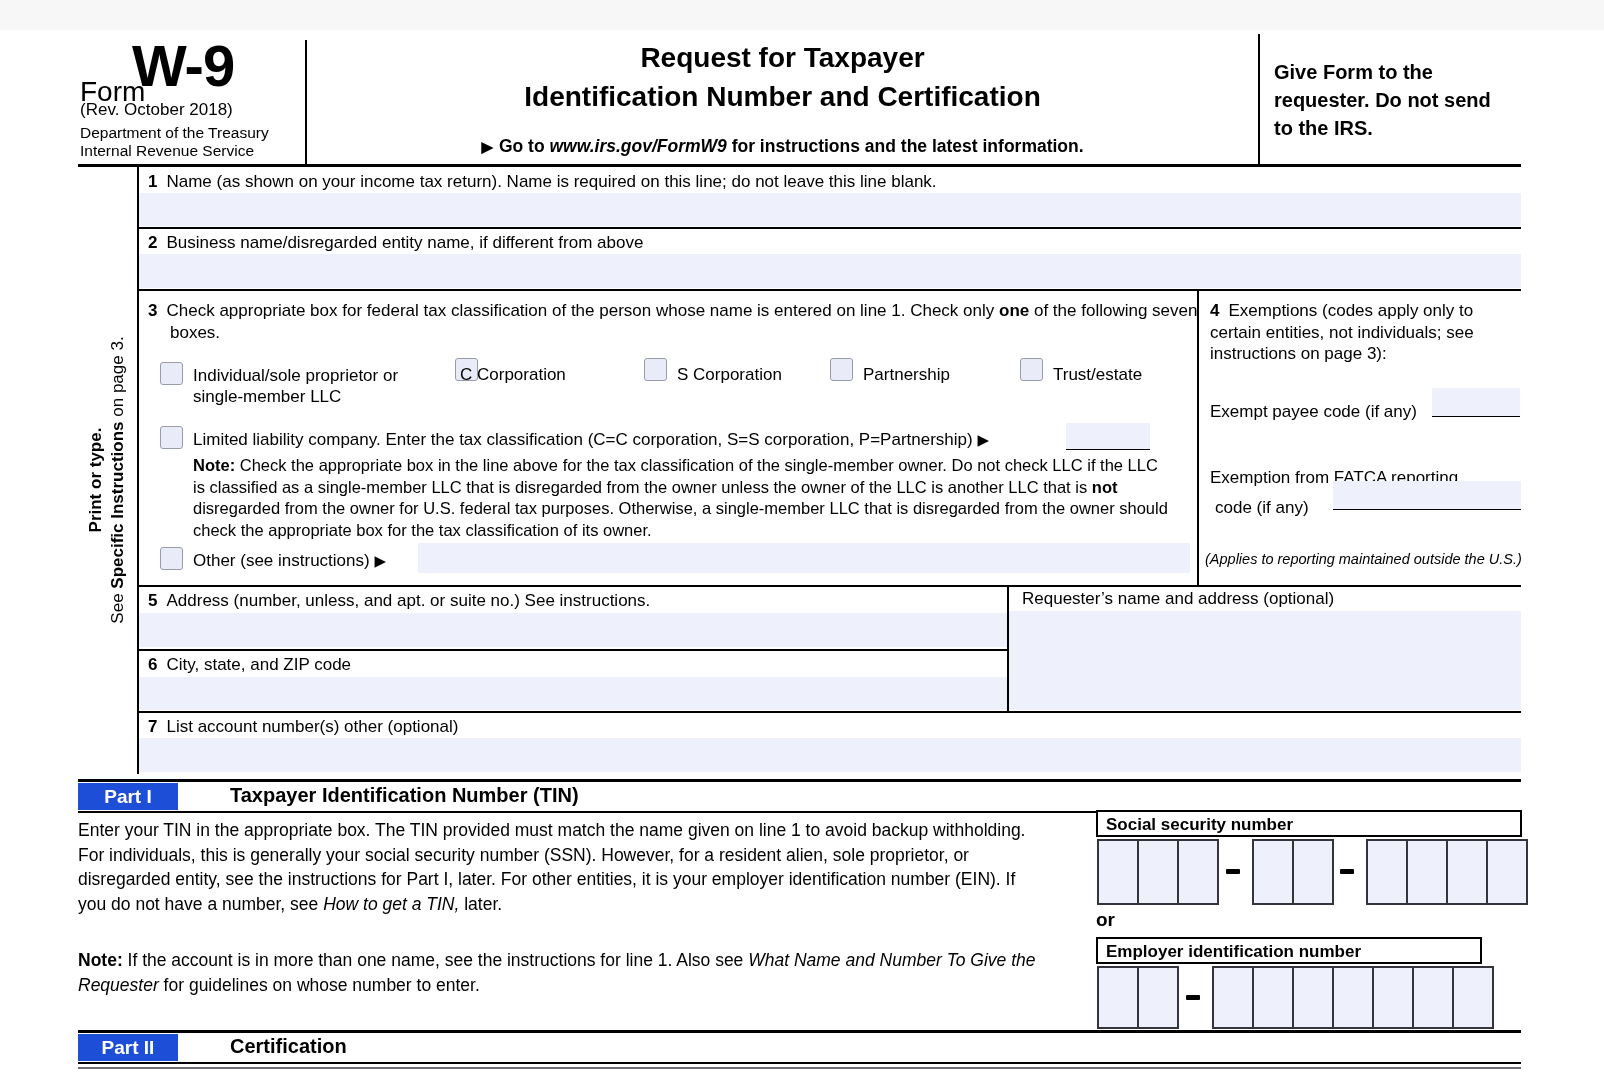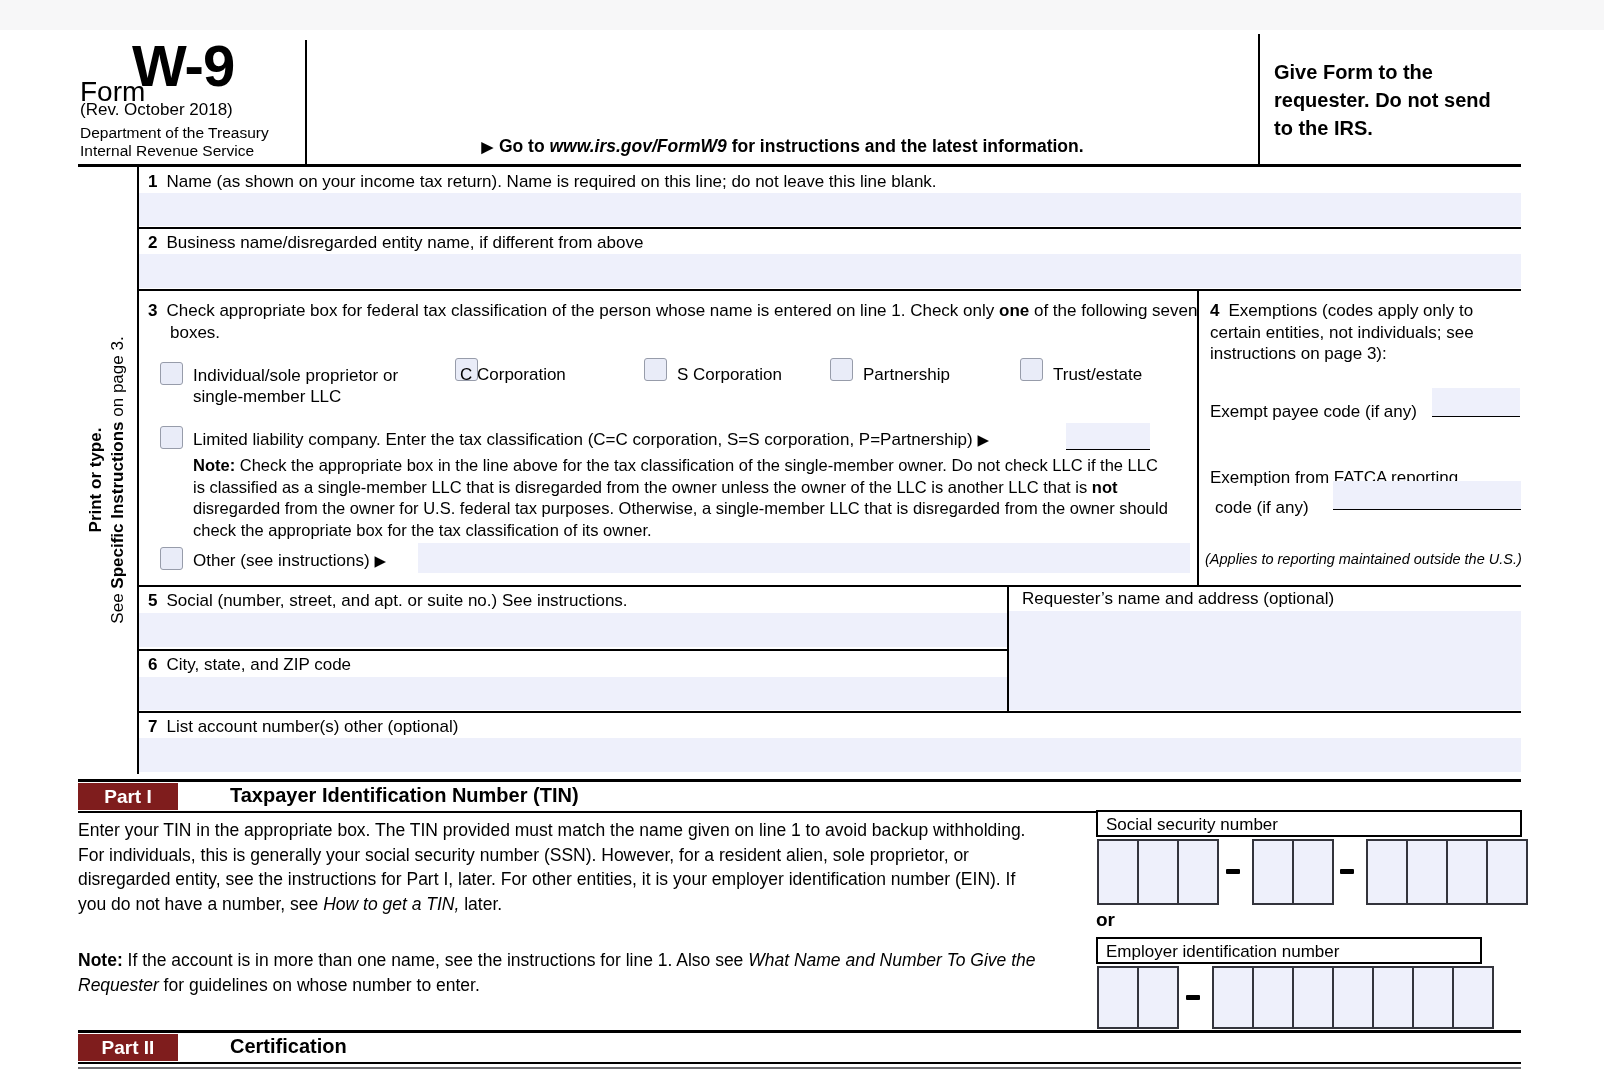--- a/index.html
+++ b/index.html
@@ -7,47 +7,51 @@
   .page{position:relative;width:1604px;height:1072px;background:#fff;overflow:hidden;}
   .abs{position:absolute;}
   .hline{position:absolute;background:#000;}
   .vline{position:absolute;background:#000;}
   .field{position:absolute;background:#eef0fb;}
   .lbl{position:absolute;font-size:17px;white-space:nowrap;}
   .num{font-weight:bold;margin-right:9px;}
   .cb{position:absolute;width:21px;height:21px;background:#e9ecf8;border:1.5px solid #979caa;border-radius:3px;}
   .cblbl{position:absolute;font-size:17px;line-height:21px;}
   .arrow{font-size:15px;}
-  .partbox{position:absolute;background:#7f1d1d;color:#fff;font-weight:bold;font-size:19px;text-align:center;line-height:27px;height:27px;width:100px;}
+  .partbox{position:absolute;background:#1d4ed8;color:#fff;font-weight:bold;font-size:19px;text-align:center;line-height:27px;height:27px;width:100px;}
   .parttitle{position:absolute;font-size:20px;font-weight:bold;white-space:nowrap;}
   .grp{position:absolute;display:flex;border:2px solid #33343c;background:#eef0fb;box-sizing:border-box;}
   .cell{width:38px;border-right:2px solid #33343c;}
   .cell:last-child{border-right:none;}
   .dash{position:absolute;width:14px;height:4.5px;background:#000;border-radius:1px;}
-  .tinlabelbox{position:absolute;border:2px solid #000;background:#fff;font-size:17px;font-weight:normal;line-height:25px;padding-left:8px;box-sizing:border-box;white-space:nowrap;}
+  .tinlabelbox{position:absolute;border:2px solid #000;background:#fff;font-size:17px;font-weight:bold;line-height:25px;padding-left:8px;box-sizing:border-box;white-space:nowrap;}
   .smallinput{position:absolute;background:#eef0fb;border-bottom:1.7px solid #000;}
   b{font-weight:bold;}
   i{font-style:italic;}
 </style>
 </head>
 <body>
 
 <div class="page">
 
   <div class="abs" style="left:0;top:0;width:1604px;height:30px;background:#f7f7f8;"></div>
 
   <div class="abs" style="left:80px;top:76px;font-size:28px;">Form</div>
   <div class="abs" style="left:132px;top:32px;font-size:58px;font-weight:bold;letter-spacing:-1px;">W-9</div>
   <div class="abs" style="left:80px;top:100px;font-size:17px;">(Rev. October 2018)</div>
   <div class="abs" style="left:80px;top:124px;font-size:15.5px;">Department of the Treasury</div>
   <div class="abs" style="left:80px;top:142px;font-size:15.5px;">Internal Revenue Service</div>
 
   <div class="vline" style="left:305px;top:40px;width:2px;height:125px;"></div>
   <div class="vline" style="left:1258px;top:34px;width:2px;height:131px;"></div>
 
+  <div class="abs" style="left:310px;top:38px;width:945px;text-align:center;font-size:28px;font-weight:bold;line-height:39px;">
+    <div>Request for Taxpayer</div>
+    <div>Identification Number and Certification</div>
+  </div>
   <div class="abs" style="left:310px;top:136px;width:945px;text-align:center;font-size:17.5px;font-weight:bold;">
     <span class="arrow" style="margin-right:6px;">▶</span><span>Go to </span><i>www.irs.gov/FormW9</i><span> for instructions and the latest information.</span>
   </div>
 
   <div class="abs" style="left:1274px;top:58px;width:240px;font-size:20px;font-weight:bold;line-height:28px;">Give Form to the requester. Do not send to the IRS.</div>
 
   <div class="hline" style="left:78px;top:164px;width:1443px;height:3px;"></div>
 
   <div class="abs" style="left:-92px;top:457px;width:400px;height:46px;transform:rotate(-90deg);text-align:center;font-size:17px;line-height:22px;">
     <div style="font-weight:bold;">Print or type.</div>
@@ -93,21 +97,21 @@
   <div class="field" style="left:418px;top:543px;width:772px;height:30px;"></div>
 
   <div class="abs" style="left:1210px;top:300px;width:302px;font-size:17px;line-height:21.5px;"><b style="margin-right:9px;">4</b><span>Exemptions (codes apply only to certain entities, not individuals; see instructions on page 3):</span></div>
   <div class="lbl" style="left:1210px;top:402px;">Exempt payee code (if any)</div>
   <div class="smallinput" style="left:1432px;top:388px;width:88px;height:28px;"></div>
   <div class="lbl" style="left:1210px;top:468px;">Exemption from FATCA reporting</div>
   <div class="lbl" style="left:1215px;top:498px;">code (if any)</div>
   <div class="smallinput" style="left:1333px;top:481px;width:188px;height:28px;"></div>
   <div class="abs" style="left:1205px;top:551px;font-size:14.5px;font-style:italic;white-space:nowrap;">(Applies to reporting maintained outside the U.S.)</div>
 
-  <div class="lbl" style="left:148px;top:591px;"><span class="num">5</span><span>Social (number, street, and apt. or suite no.) See instructions.</span></div>
+  <div class="lbl" style="left:148px;top:591px;"><span class="num">5</span><span>Address (number, unless, and apt. or suite no.) See instructions.</span></div>
   <div class="field" style="left:139px;top:613px;width:868px;height:34px;"></div>
 
   <div class="lbl" style="left:148px;top:655px;"><span class="num">6</span><span>City, state, and ZIP code</span></div>
   <div class="field" style="left:139px;top:677px;width:868px;height:33px;"></div>
 
   <div class="lbl" style="left:1022px;top:589px;">Requester’s name and address (optional)</div>
   <div class="field" style="left:1009px;top:611px;width:512px;height:99px;"></div>
 
   <div class="lbl" style="left:148px;top:717px;"><span class="num">7</span><span>List account number(s) other (optional)</span></div>
   <div class="field" style="left:139px;top:738px;width:1382px;height:34px;"></div>

